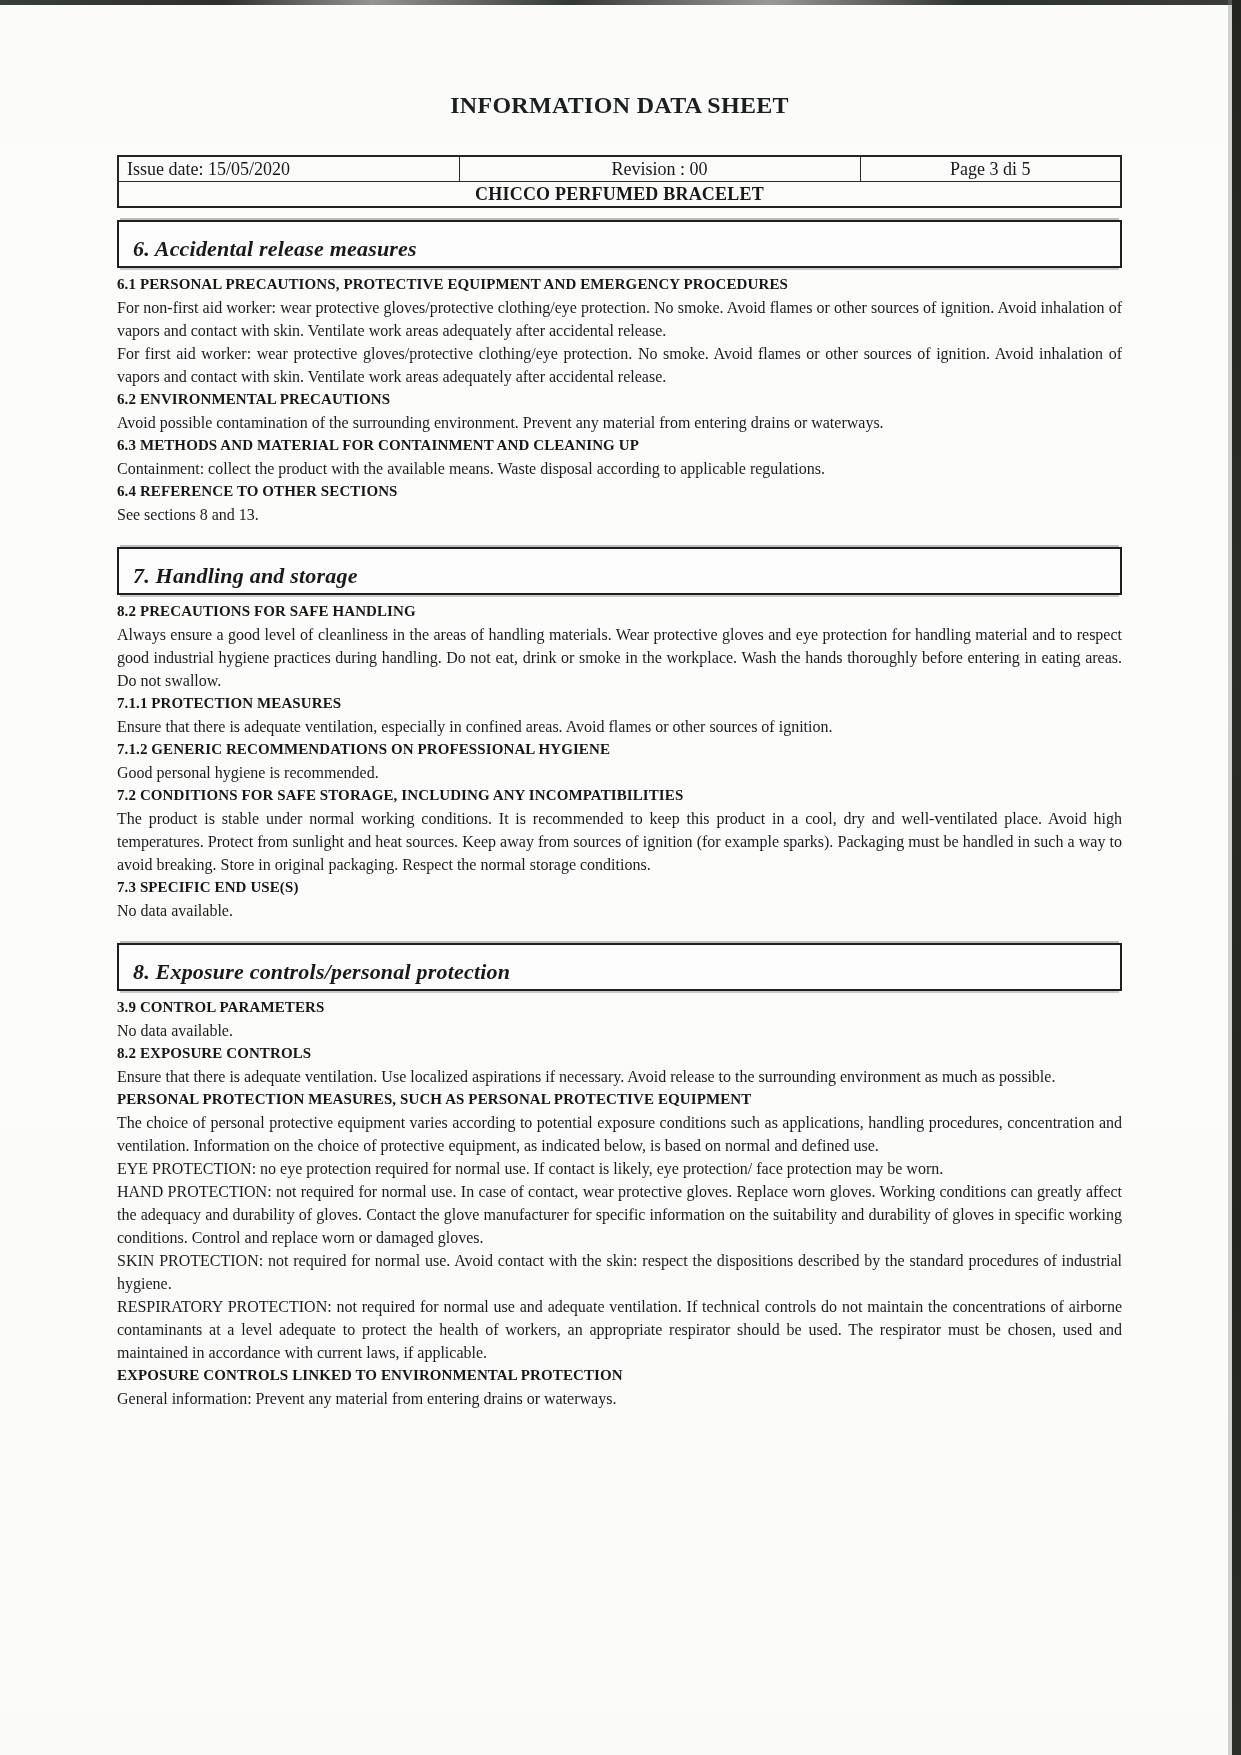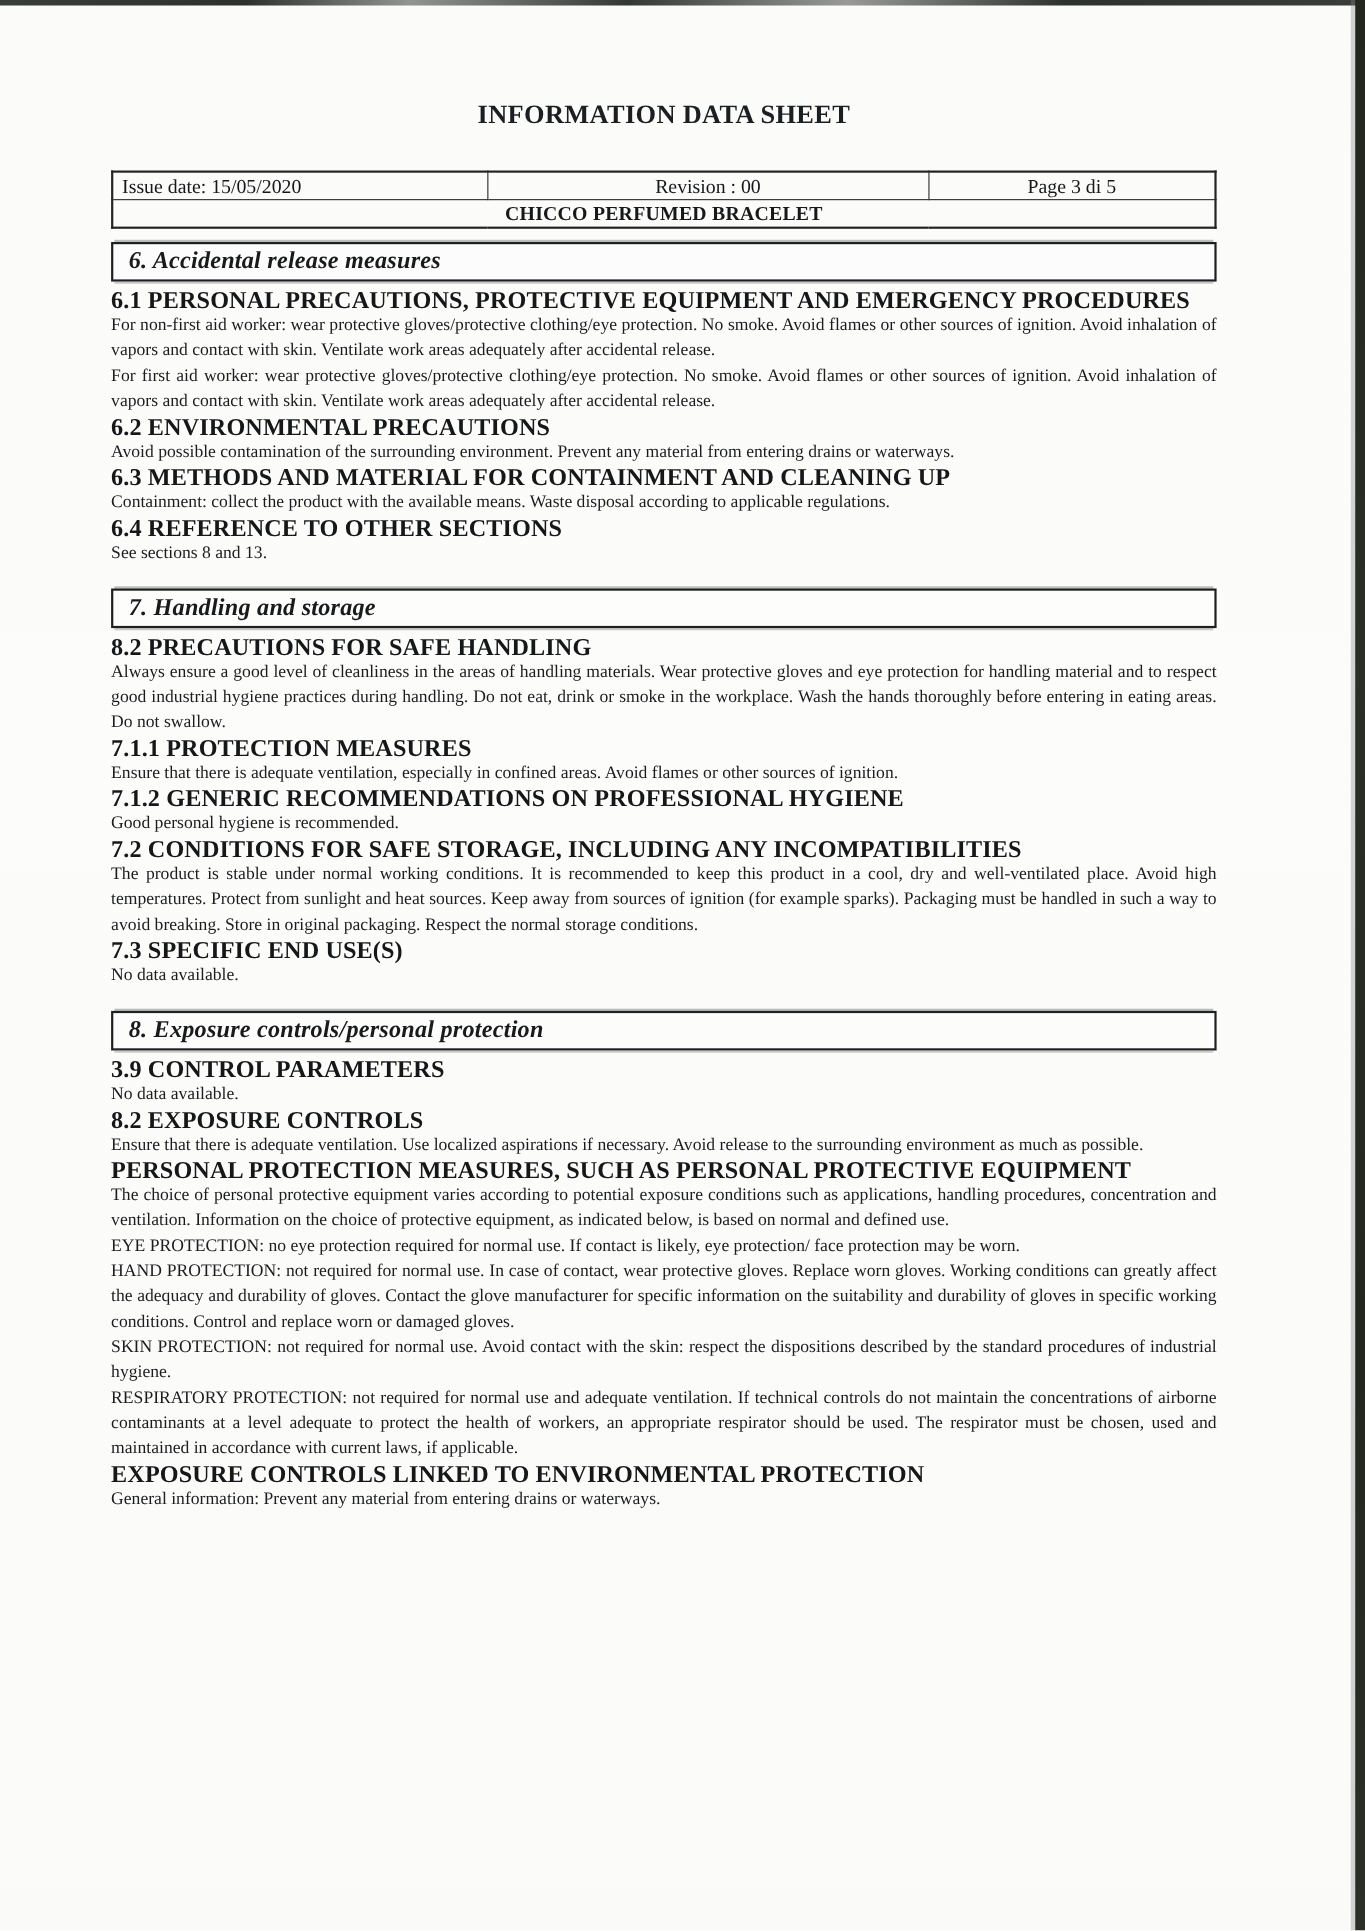--- a/index.html
+++ b/index.html
@@ -20,21 +20,21 @@
   }
   .scan-right{
     position:absolute;top:0;right:0;width:9px;height:100%;
     background:linear-gradient(180deg,#23261f 0%,#2a2e27 35%,#23261f 70%,#2c2f28 100%);
   }
   .scan-right-soft{
     position:absolute;top:0;right:9px;width:4px;height:100%;
     background:rgba(130,134,128,.35);
   }
   .content{
-    position:absolute;left:101px;top:0;width:1005px;
+    position:absolute;left:117px;top:0;width:1005px;
   }
   .doc-title{
     margin:92px 0 0 0;
     font-size:24px;font-weight:bold;text-align:center;
     letter-spacing:.3px;color:#1c1f22;
   }
   table.hdr{
     width:100%;margin-top:36px;
     border-collapse:collapse;
     border:2px solid #242424;
@@ -47,31 +47,31 @@
   td.hdr-issue{width:34%;text-align:left;}
   td.hdr-rev{width:40%;text-align:center;}
   td.hdr-page{width:26%;text-align:center;}
   td.hdr-product{
     text-align:center;font-weight:bold;font-size:19px;height:27px;
     letter-spacing:.2px;
   }
   .sbox{
     margin-top:12px;
     border:2px solid #1e1f20;
-    padding:2px 14px 4px 14px;
+    padding:14px 14px 4px 14px;
     background:rgba(255,255,255,.4);
     box-shadow:0 -5px 0 -3px rgba(70,74,70,.35), 0 5px 0 -3px rgba(70,74,70,.28);
   }
   .sbox.gap{margin-top:21px;}
   .sbox-t{
     font-size:22px;font-weight:bold;font-style:italic;color:#181a1c;
     letter-spacing:.2px;
   }
   .sec h3{
-    margin:0;font-size:22px;line-height:23px;font-weight:bold;color:#151719;
+    margin:0;font-size:15px;line-height:23px;font-weight:bold;color:#151719;
     letter-spacing:.1px;
   }
   .sec h3.first{margin-top:5px;}
   .sec p{
     margin:0;font-size:16px;line-height:23px;color:#1a1c1e;
     text-align:justify;
   }
 </style>
 </head>
 <body>

